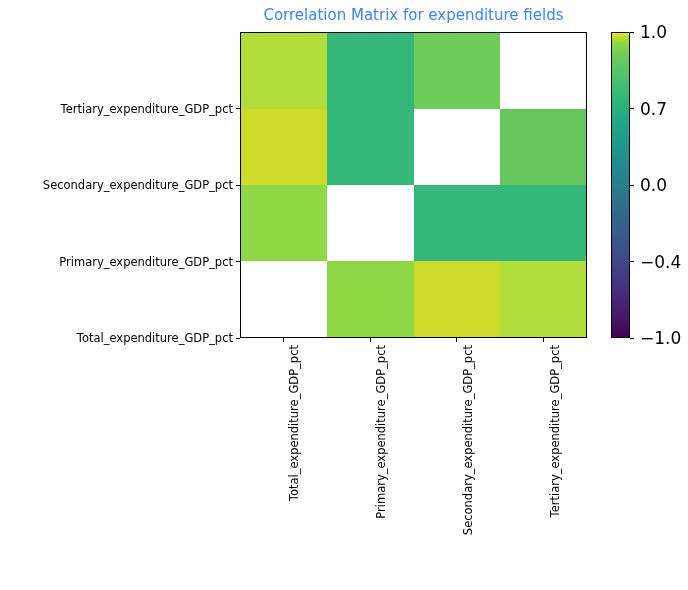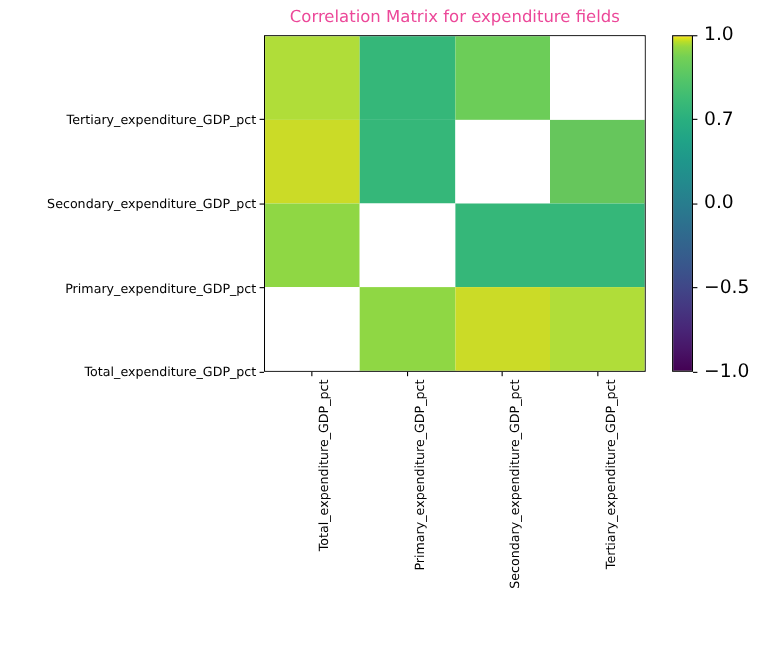--- a/index.html
+++ b/index.html
@@ -26,21 +26,21 @@
 
   
   #chart-title {
     position: absolute;
     left: 240px;
     top: 6px;
     width: 347px;
     text-align: center;
     font-size: 15px;
     line-height: 18px;
-    color: #ec4899;
+    color: #3b82f6;
     white-space: nowrap;
   }
 
   
   #heatmap-axes {
     position: absolute;
     left: 240px;
     top: 32px;
     width: 347px;
     height: 306px;
@@ -201,18 +201,18 @@
 
   <div id="colorbar-axes"></div>
   <div id="cbtick-container">
       <div class="cbtick-mark" style="top: 31.5px;"></div>
       <div class="cbtick-label" style="top: 32px;">1.0</div>
       <div class="cbtick-mark" style="top: 108px;"></div>
       <div class="cbtick-label" style="top: 108.5px;">0.7</div>
       <div class="cbtick-mark" style="top: 184.5px;"></div>
       <div class="cbtick-label" style="top: 185px;">0.0</div>
       <div class="cbtick-mark" style="top: 261px;"></div>
-      <div class="cbtick-label" style="top: 261.5px;">−0.5</div>
+      <div class="cbtick-label" style="top: 261.5px;">−0.4</div>
       <div class="cbtick-mark" style="top: 337.5px;"></div>
       <div class="cbtick-label" style="top: 338px;">−1.0</div>
     </div>
 
 </div>
 
 </body></html>

